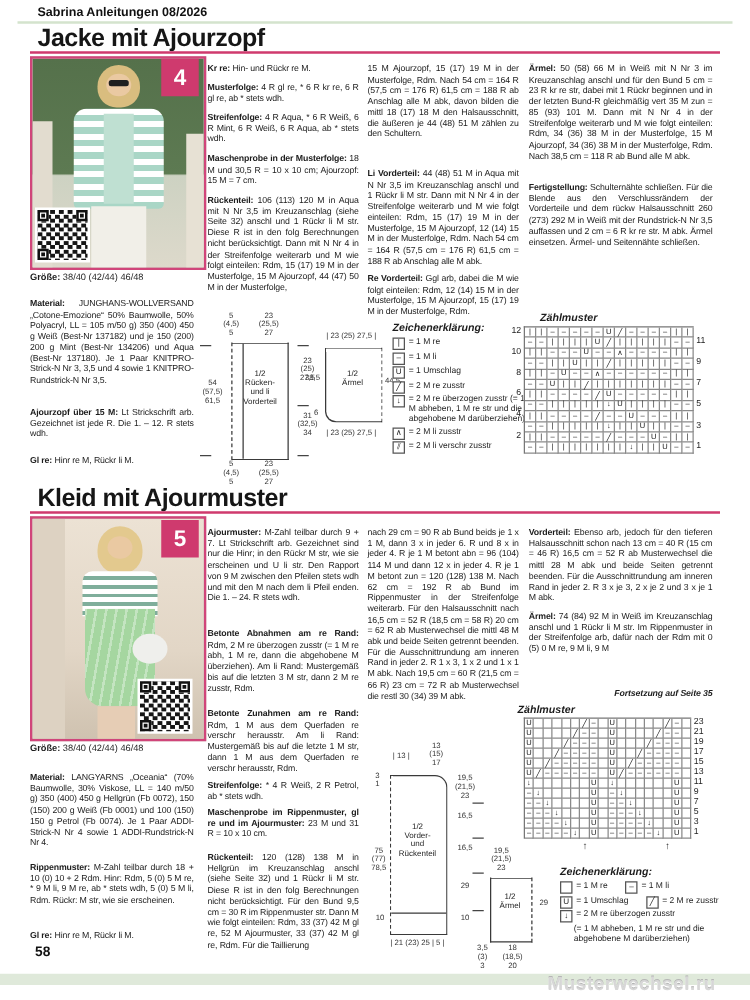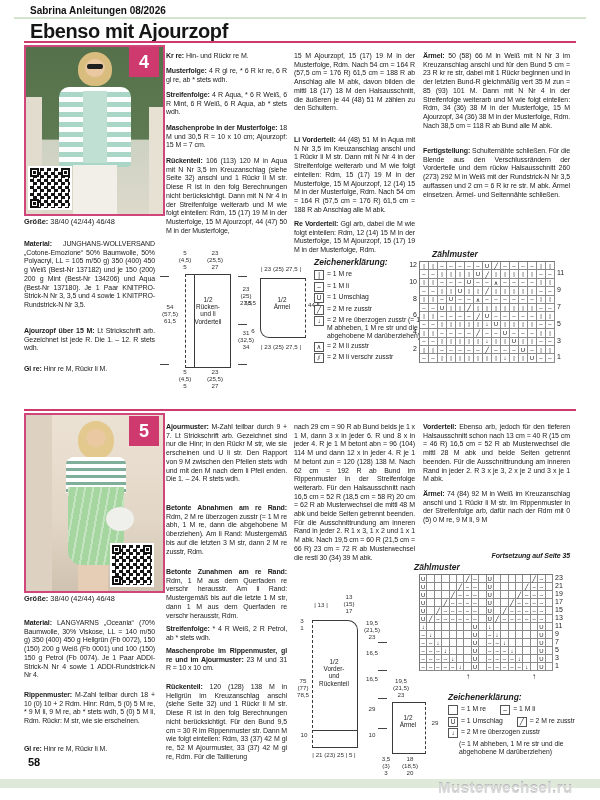--- a/index.html
+++ b/index.html
@@ -45,21 +45,21 @@
   .dash-l{position:absolute;width:9px;border-top:1.3px solid #444;}
 </style>
 </head>
 <body>
 
 <div id="page">
 
   <div class="hdr" style="left:30px;top:5px;">Sabrina Anleitungen 08/2026</div>
   <div class="green-rule" style="left:14px;top:17px;width:572px;"></div>
 
-  <div class="sec-title" style="left:30px;top:20px;">Ebenso mit Ajourzopf</div>
+  <div class="sec-title" style="left:30px;top:20px;">Jacke mit Ajourzopf</div>
   <div class="pink-rule" style="left:24px;top:41px;width:552px;"></div>
 
   <div class="photo" style="left:24px;top:45px;width:137px;height:167px;">
     <div style="position:absolute;inset:0;background:linear-gradient(180deg,#55714b 0%,#5d7a52 55%,#cdd2c2 56%,#ddd9cb 100%);"></div>
     <div style="position:absolute;left:0;top:50px;width:16px;height:117px;background:#e2dccf;"></div>
     <div style="position:absolute;right:0;top:60px;width:14px;height:107px;background:#e7e1d4;"></div>
     <div style="position:absolute;left:52px;top:5px;width:34px;height:34px;background:#d9bd7f;border-radius:50% 50% 45% 45%;"></div>
     <div style="position:absolute;left:59px;top:12px;width:20px;height:18px;background:#eac9a2;border-radius:50%;"></div>
     <div style="position:absolute;left:61px;top:17px;width:16px;height:5px;background:#1f1f1f;border-radius:2px;"></div>
     <div style="position:absolute;left:33px;top:40px;width:72px;height:80px;border-radius:10px 10px 4px 4px;background:repeating-linear-gradient(180deg,#ffffff 0 5px,#a9d6c6 5px 10px);"></div>
@@ -408,20 +408,21 @@
           <span style="height: 8.4px; line-height: 8.4px;"></span>
           <span style="height: 8.4px; line-height: 8.4px;">5</span>
           <span style="height: 8.4px; line-height: 8.4px;"></span>
           <span style="height: 8.4px; line-height: 8.4px;">3</span>
           <span style="height: 8.4px; line-height: 8.4px;"></span>
           <span style="height: 8.4px; line-height: 8.4px;">1</span>
         </div>
       </div>
   </div>
 
+  <div class="sec-title" style="left:30px;top:388px;">Kleid mit Ajourmuster</div>
   <div class="pink-rule" style="left:24px;top:409px;width:552px;"></div>
 
   <div class="photo" style="left:24px;top:413px;width:137px;height:176px;">
     <div style="position:absolute;inset:0;background:linear-gradient(180deg,#ece2d4 0%,#e2d6c6 60%,#cfc2b0 100%);"></div>
     <div style="position:absolute;left:0;top:0;width:26px;height:176px;background:#ddd2c2;"></div>
     <div style="position:absolute;left:52px;top:6px;width:36px;height:38px;background:#e3c98e;border-radius:50% 50% 45% 45%;"></div>
     <div style="position:absolute;left:60px;top:14px;width:20px;height:18px;background:#eac9a2;border-radius:50%;"></div>
     <div style="position:absolute;left:40px;top:42px;width:60px;height:36px;border-radius:8px 8px 0 0;background:repeating-linear-gradient(180deg,#ffffff 0 4px,#7fae9b 4px 7px);"></div>
     <div style="position:absolute;left:42px;top:72px;width:56px;height:78px;background:#a5d6a0;border-radius:0 0 14px 14px;background-image:repeating-linear-gradient(100deg,rgba(255,255,255,0.35) 0 2px,rgba(0,0,0,0) 2px 8px);"></div>
     <div style="position:absolute;left:80px;top:92px;width:28px;height:24px;background:#efefec;border-radius:50%;"></div>

